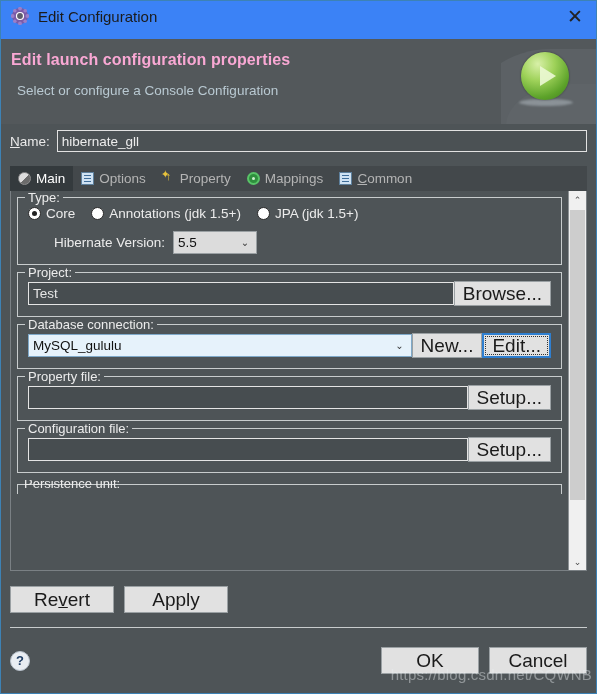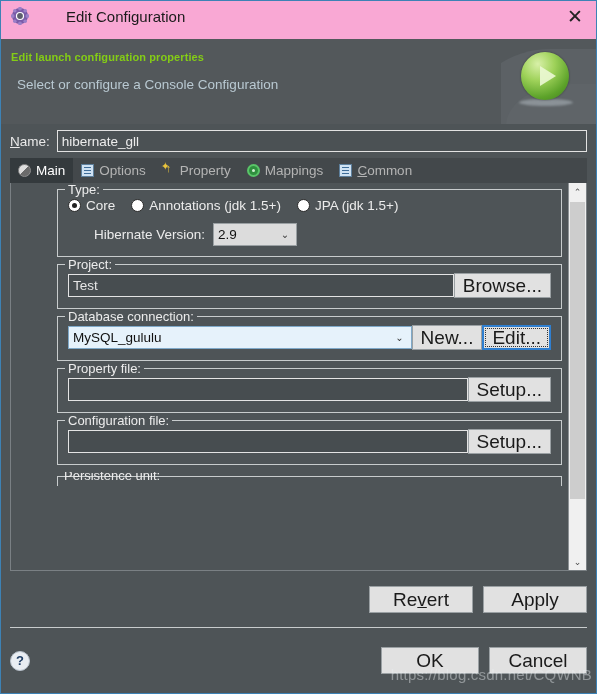--- a/index.html
+++ b/index.html
@@ -18,27 +18,26 @@
     box-sizing: border-box;
     border: 1px solid #3d82b5;
     background: #4e5457;
     display: flex;
     flex-direction: column;
   }
 
   
   .titlebar {
     height: 38px;
-    background: #f9a8d4;
+    background: #3b82f6;
     display: flex;
     align-items: center;
     padding: 0 6px 8px 10px;
     box-sizing: border-box;
     flex: 0 0 auto;
-    gap: 28px;
   }
   .title-icon {
     width: 18px; height: 18px;
     margin-right: 9px;
     position: relative;
     flex: 0 0 auto;
   }
   .title-text {
     font-size: 15px;
     color: #1b1b1b;
@@ -57,23 +56,23 @@
   .header {
     height: 85px;
     background: #53585b;
     position: relative;
     padding: 12px 0 0 10px;
     box-sizing: border-box;
     flex: 0 0 auto;
     overflow: hidden;
   }
   .header-title {
-    font-size: 11px;
+    font-size: 16px;
     font-weight: bold;
-    color: #84cc16;
+    color: #f9a8d4;
     letter-spacing: .1px;
   }
   .header-sub {
     margin-top: 14px;
     margin-left: 6px;
     font-size: 13.5px;
     color: #b9c9d2;
   }
   .header-art {
     position: absolute;
@@ -130,21 +129,21 @@
     padding: 6px 9px 0 9px;
     box-sizing: border-box;
     display: flex;
     flex-direction: column;
     position: relative;
   }
 
   .name-row {
     display: flex;
     align-items: center;
-    margin-bottom: 6px;
+    margin-bottom: 14px;
     flex: 0 0 auto;
   }
   .name-label {
     font-size: 13.5px;
     color: #e9e9e9;
     margin-right: 7px;
     white-space: nowrap;
   }
   .name-label u { text-decoration: underline; }
   .name-input {
@@ -239,21 +238,20 @@
 
   
   .scrollpane {
     flex: 1 1 auto;
     display: flex;
     background: #4e5457;
     border: 1px solid #7a8084;
     border-top: none;
     min-height: 0;
     position: relative;
-    padding-left: 40px;
   }
   .scrollcontent {
     flex: 1 1 auto;
     padding: 6px 6px 0 6px;
     box-sizing: border-box;
     overflow: hidden;
     position: relative;
   }
 
   .group {
@@ -453,21 +451,20 @@
     height: 84%;
     background: #cdcdcd;
     cursor: pointer;
   }
 
   
   .apply-bar {
     height: 56px;
     display: flex;
     align-items: center;
-    justify-content: flex-end;
     gap: 10px;
     padding: 0 9px;
     box-sizing: border-box;
     border-top: 1px solid #4e5457;
     flex: 0 0 auto;
   }
   .apply-bar .btn { min-width: 104px; height: 27px; }
 
   .sep {
     height: 1px;
@@ -602,21 +599,21 @@
               <span>Annotations (jdk 1.5+)</span>
             </span>
             <span class="radio">
               <span class="radio-dot"></span>
               <span>JPA (jdk 1.5+)</span>
             </span>
           </div>
           <div class="ver-row">
             <span class="ver-label">Hibernate Version:</span>
             <span class="combo-small">
-              <span>2.9</span>
+              <span>5.5</span>
               <span class="caret">⌄</span>
             </span>
           </div>
         </div>
 
         <div class="group">
           <span class="group-title">Project:</span>
           <div class="field-row">
             <input class="text-field" value="Test" style="">
             <button class="btn">Browse...</button>

